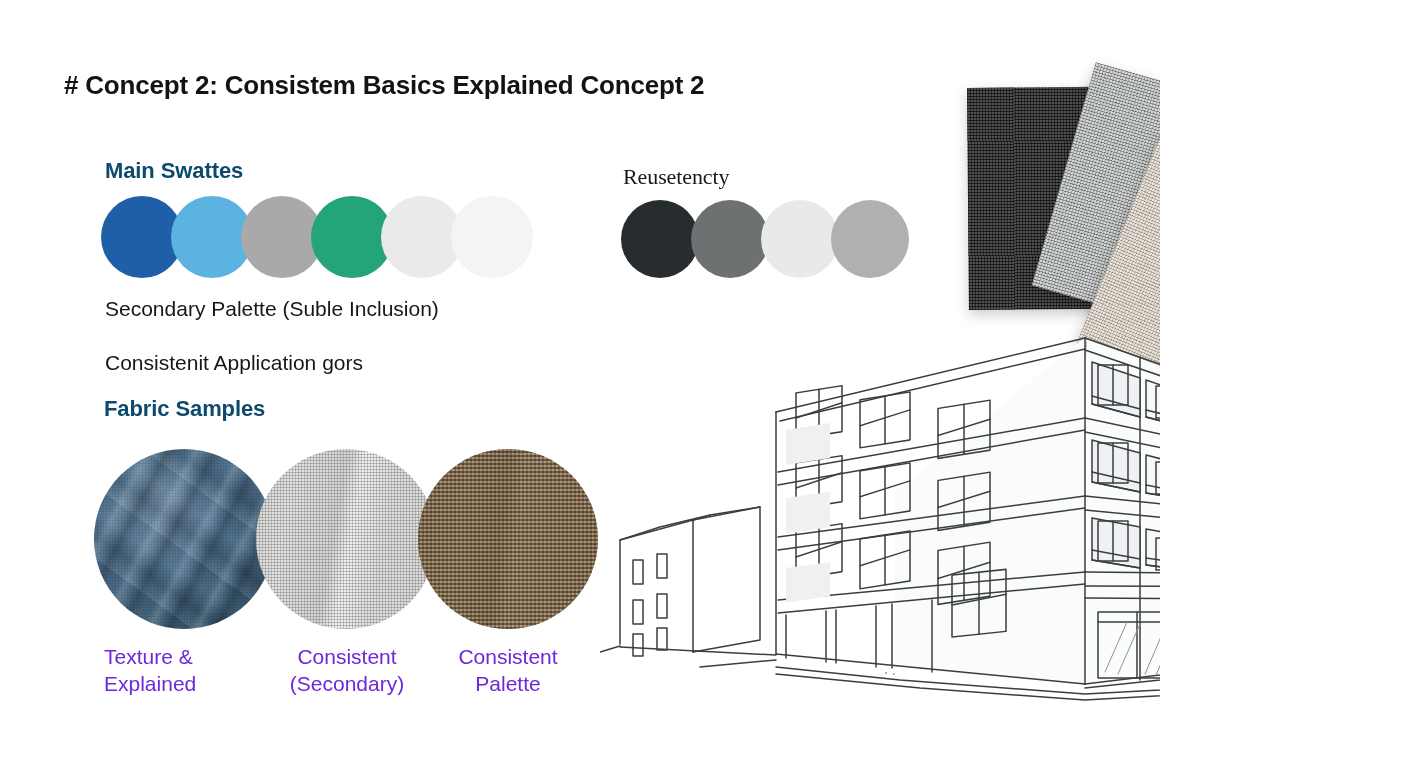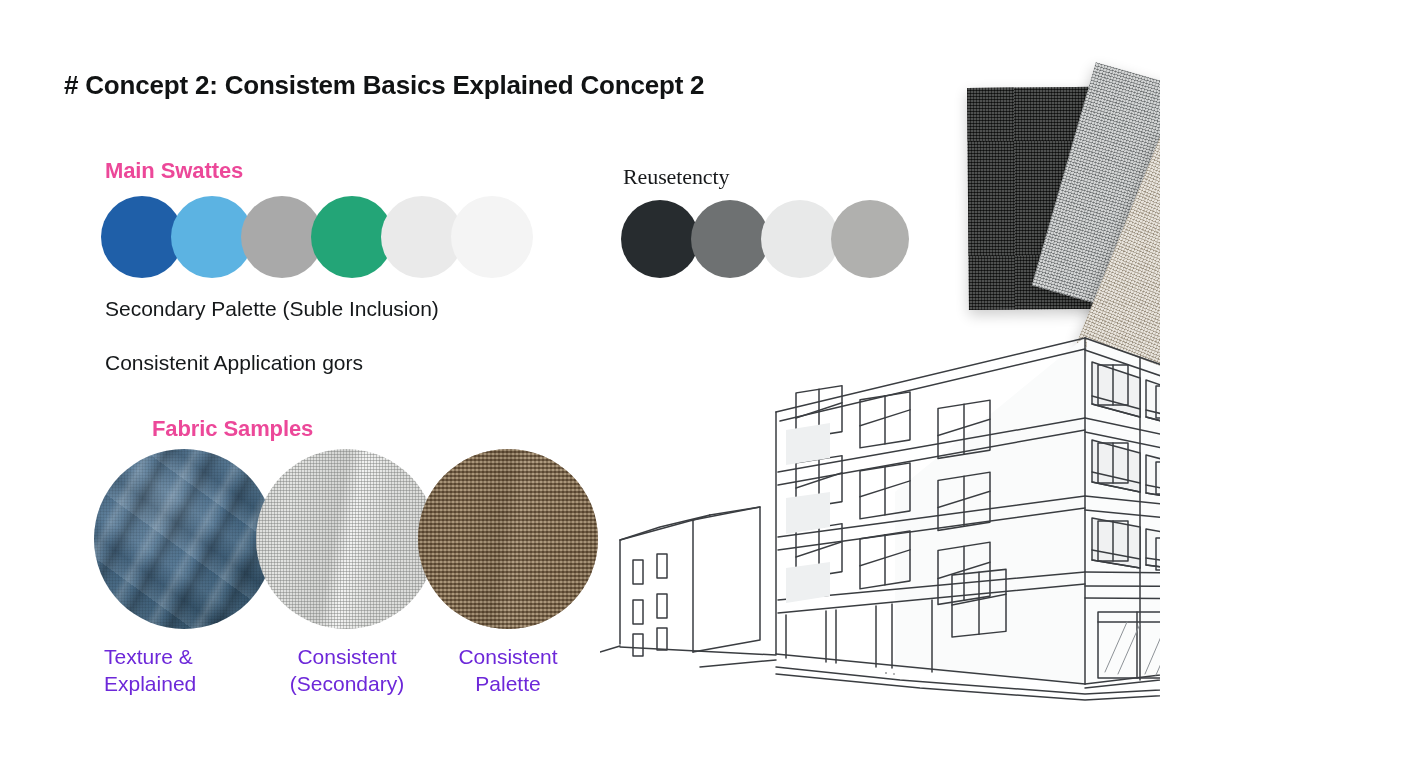--- a/index.html
+++ b/index.html
@@ -30,27 +30,27 @@
     color: #111314;
     letter-spacing: -0.2px;
     white-space: nowrap;
   }
 
   
   .section-heading {
     position: absolute;
     font-size: 22px;
     font-weight: 700;
-    color: #ec4899;
+    color: #0c4a6e;
     letter-spacing: -0.1px;
     white-space: nowrap;
   }
   #main-swatches-heading { left: 105px; top: 158px; }
   #reuse-heading { left: 623px; top: 164px; font-weight: 400; color: #17191b; font-family: Liberation Serif, serif; }
-  #fabric-heading { left: 104px; top: 416px; margin-left: 48px; }
+  #fabric-heading { left: 104px; top: 396px; }
 
   
   .swatch-row {
     position: absolute;
     display: flex;
   }
   #main-swatch-row { left: 101px; top: 196px; }
   #reuse-swatch-row { left: 621px; top: 200px; }
 
   .swatch-dot {

